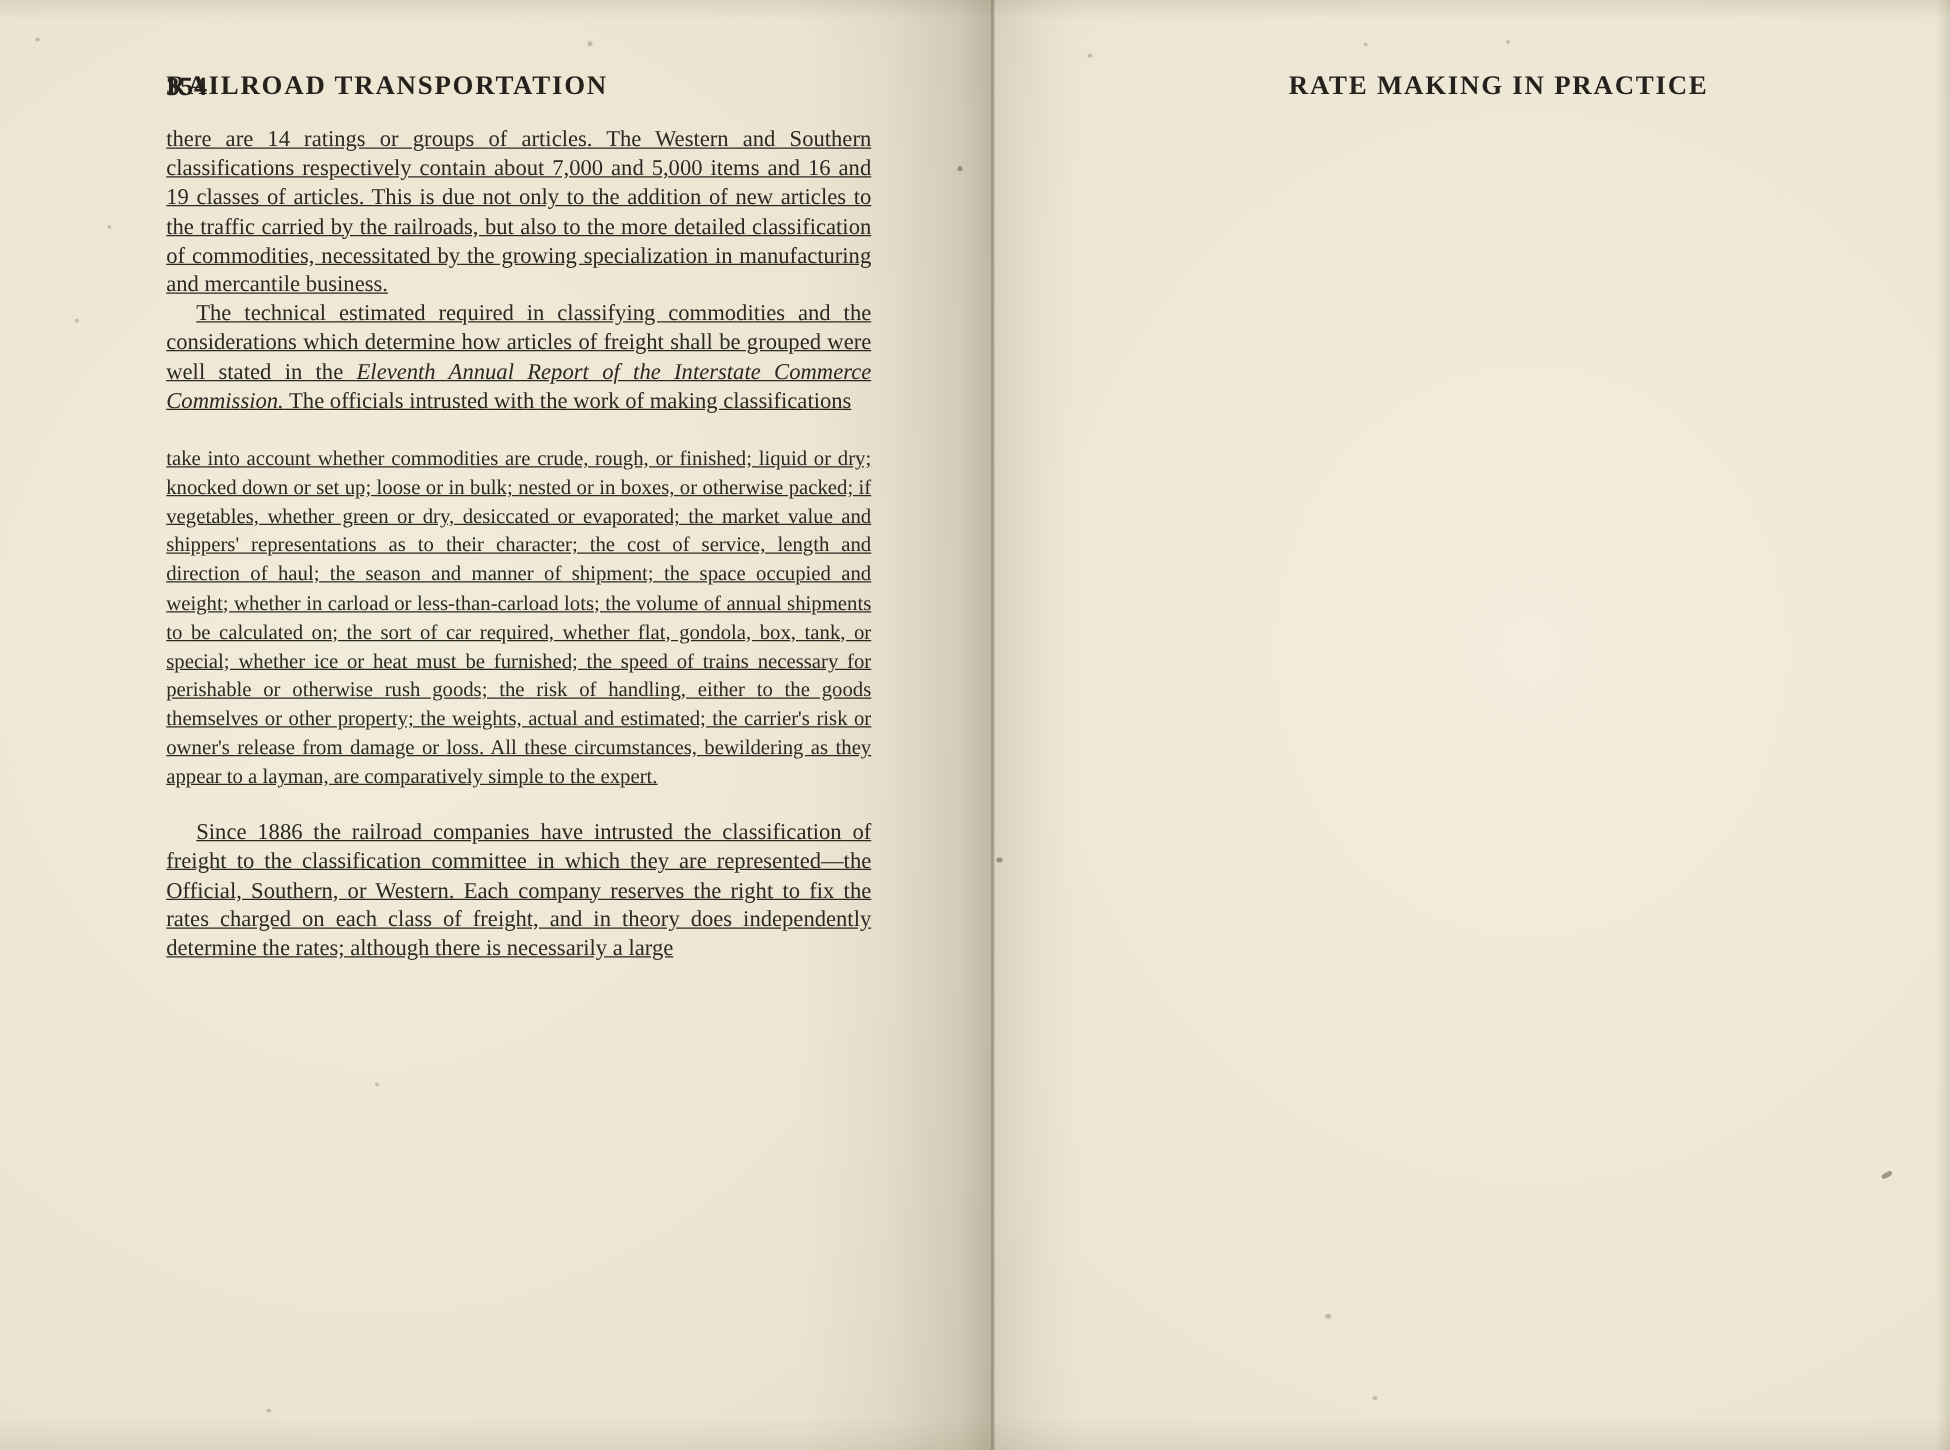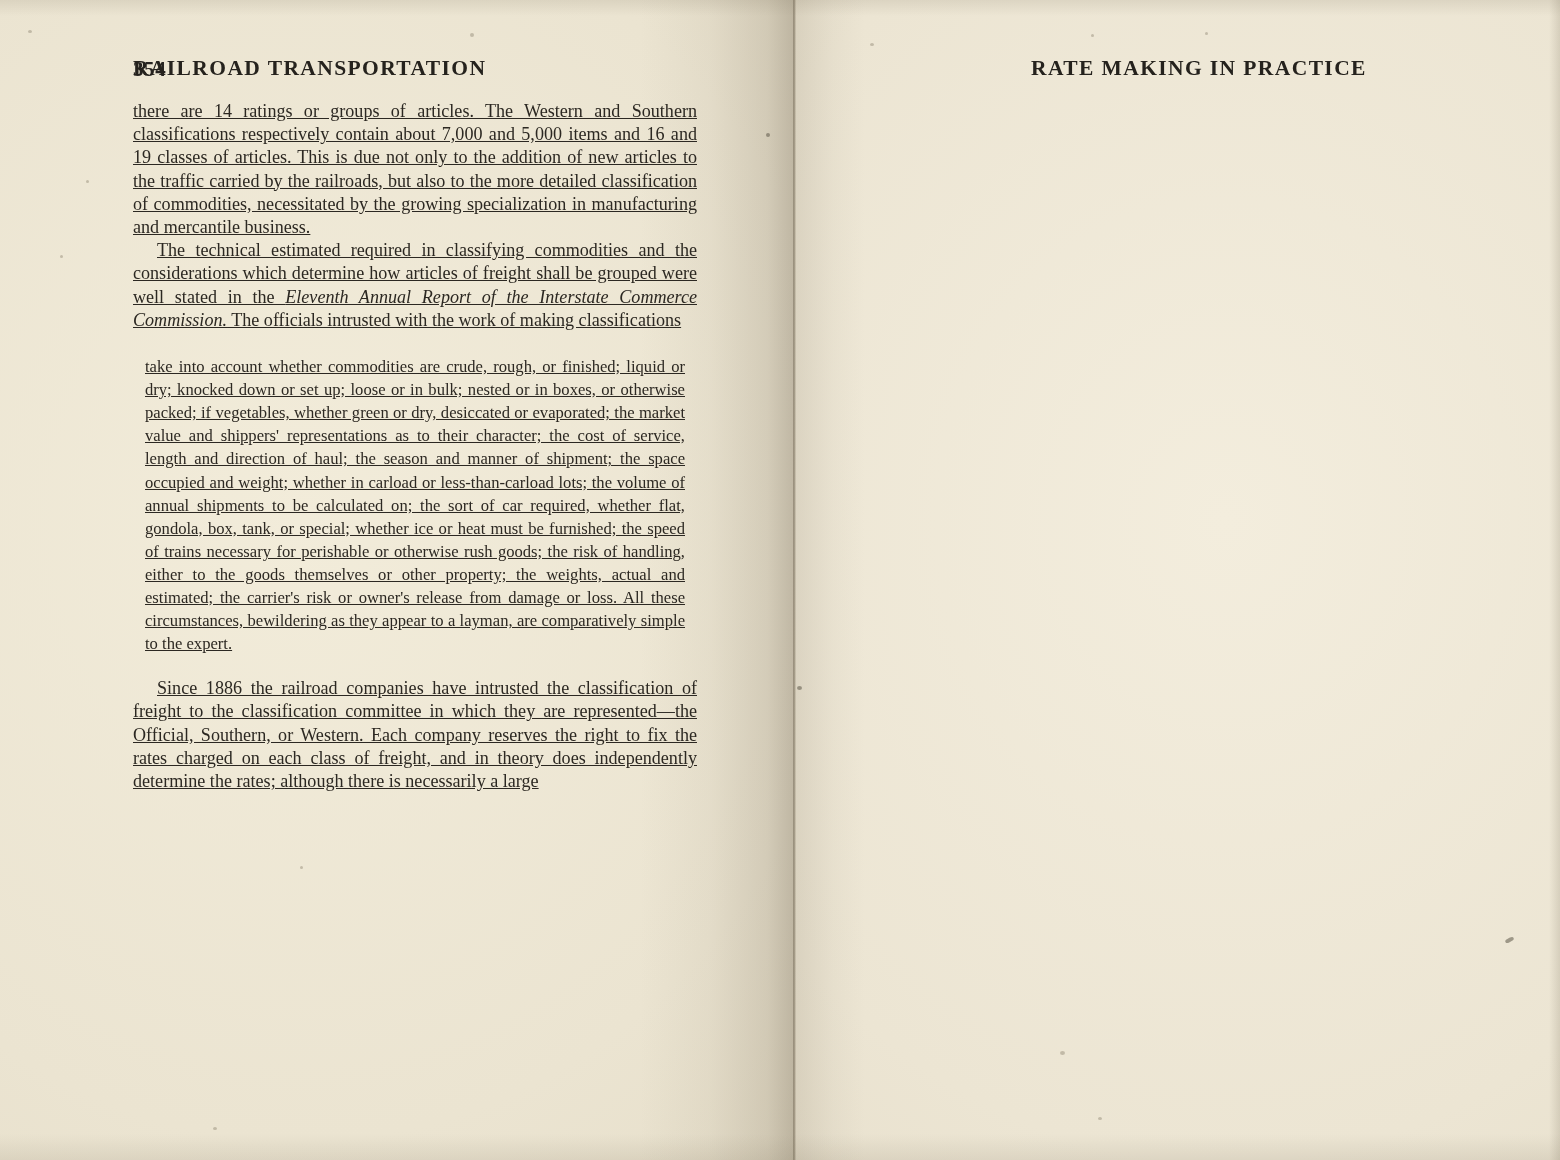--- a/index.html
+++ b/index.html
@@ -111,21 +111,21 @@
   .p-indent { text-indent: 24px; }
   .p-flush  { text-indent: 0; }
 
   .quote-block {
     font-size: 16.6px;
     line-height: 23.1px;
     margin-top: 23px;
     margin-bottom: 22px;
     text-align: justify;
   }
-  .quote-block p { margin: 12px; text-indent: 0; }
+  .quote-block p { margin: 0; text-indent: 0; }
 
   i, .ital { font-style: italic; }
 
   
   .speck {
     position: absolute;
     background: #8d8570;
     border-radius: 50%;
     opacity: 0.45;
   }

